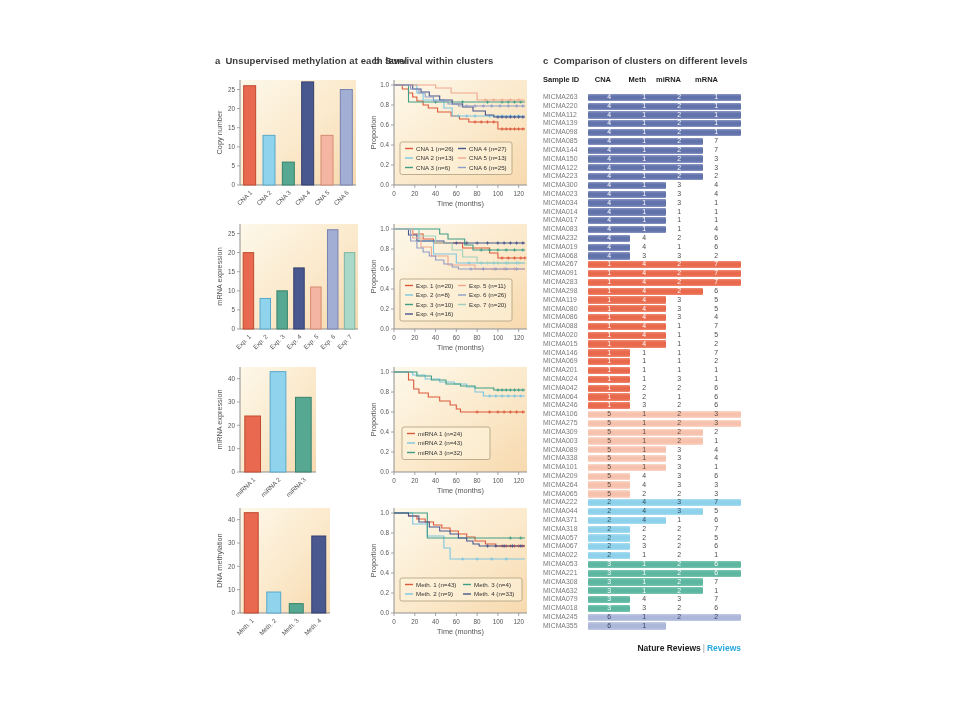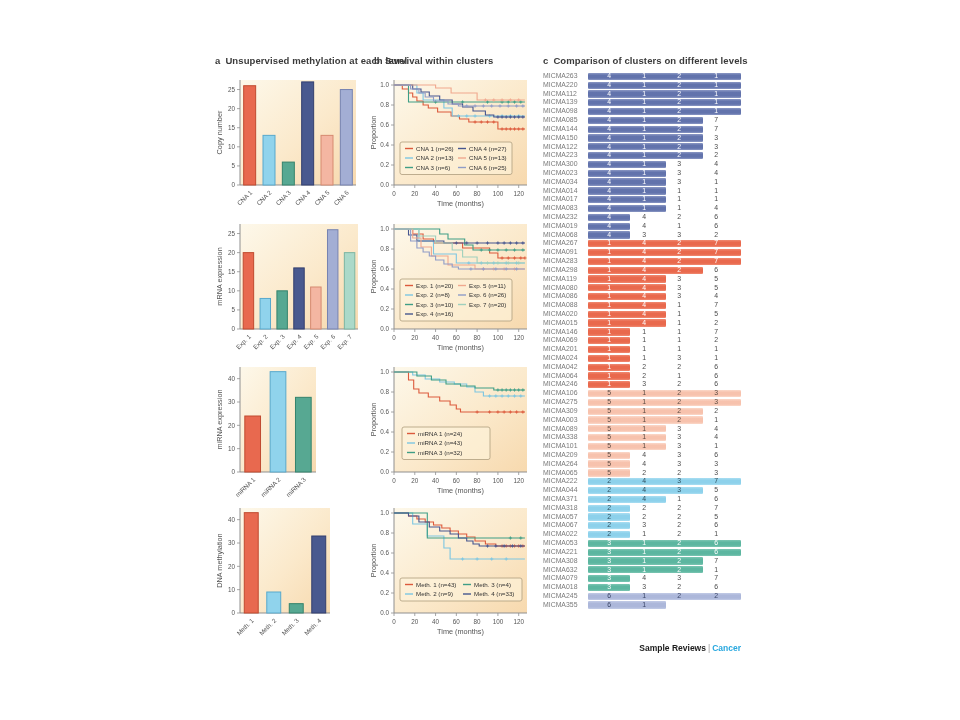--- a/index.html
+++ b/index.html
@@ -504,20 +504,27 @@
       <line x1="51" y1="94" x2="59" y2="94" stroke="#7cc6e2" stroke-width="1.4"></line>
       <text x="62" y="96" font-size="6.2" fill="#333">Meth. 2 (n=9)</text>
       <line x1="109" y1="84.5" x2="117" y2="84.5" stroke="#3f9e86" stroke-width="1.4"></line>
       <text x="120" y="86.5" font-size="6.2" fill="#333">Meth. 3 (n=4)</text>
       <line x1="109" y1="94" x2="117" y2="94" stroke="#46568f" stroke-width="1.4"></line>
       <text x="120" y="96" font-size="6.2" fill="#333">Meth. 4 (n=33)</text>
     </svg>
   </div>
 
 <div id="table-wrap">
+  <div class="thead" id="thead">
+      <span style="left: 0px;">Sample ID</span>
+      <span style="left: 45px; width: 23px; text-align: right; padding-right: 1px;">CNA</span>
+      <span style="left: 69px; width: 34px; text-align: right; padding-right: 1px;">Meth</span>
+      <span style="left: 104px; width: 34px; text-align: right; padding-right: 1px;">miRNA</span>
+      <span style="left: 139px; width: 36px; text-align: right; padding-right: 1px;">mRNA</span>
+    </div>
   <div id="tbody">
       <div class="trow">
         <span class="sid">MICMA263</span>
         <div class="band" style="width: 153px; background: linear-gradient(rgb(139, 152, 196) 0%, rgb(98, 115, 172) 32%, rgb(98, 115, 172) 74%, rgb(139, 152, 196) 100%);"></div>
         <span class="val" style="left: 45px; width: 23px; padding-right: 2px; color: rgb(255, 255, 255);">4</span>
         <span class="val" style="left: 69px; width: 34px; padding-right: 2px; color: rgb(255, 255, 255);">1</span>
         <span class="val" style="left: 104px; width: 34px; padding-right: 2px; color: rgb(255, 255, 255);">2</span>
         <span class="val" style="left: 139px; width: 36px; padding-right: 2px; color: rgb(255, 255, 255);">1</span>
       </div>
       <div class="trow">
@@ -995,14 +1002,14 @@
       <div class="trow">
         <span class="sid">MICMA355</span>
         <div class="band" style="width: 78px; background: linear-gradient(rgb(194, 203, 230) 0%, rgb(172, 183, 218) 32%, rgb(172, 183, 218) 74%, rgb(194, 203, 230) 100%);"></div>
         <span class="val" style="left: 45px; width: 23px; padding-right: 2px; color: rgb(59, 70, 104);">6</span>
         <span class="val" style="left: 69px; width: 34px; padding-right: 2px; color: rgb(59, 70, 104);">1</span>
       </div>
     </div>
 </div>
 
 <div id="footer">
-  <span class="brand">Sample Reviews</span><span class="sep">|</span><span class="journal" id="journal-name" style="color: rgb(41, 168, 223);">Cancer</span>
+  <span class="brand">Nature Reviews</span><span class="sep">|</span><span class="journal" id="journal-name" style="color: rgb(41, 168, 223);">Reviews</span>
 </div>
 
 </body></html>

